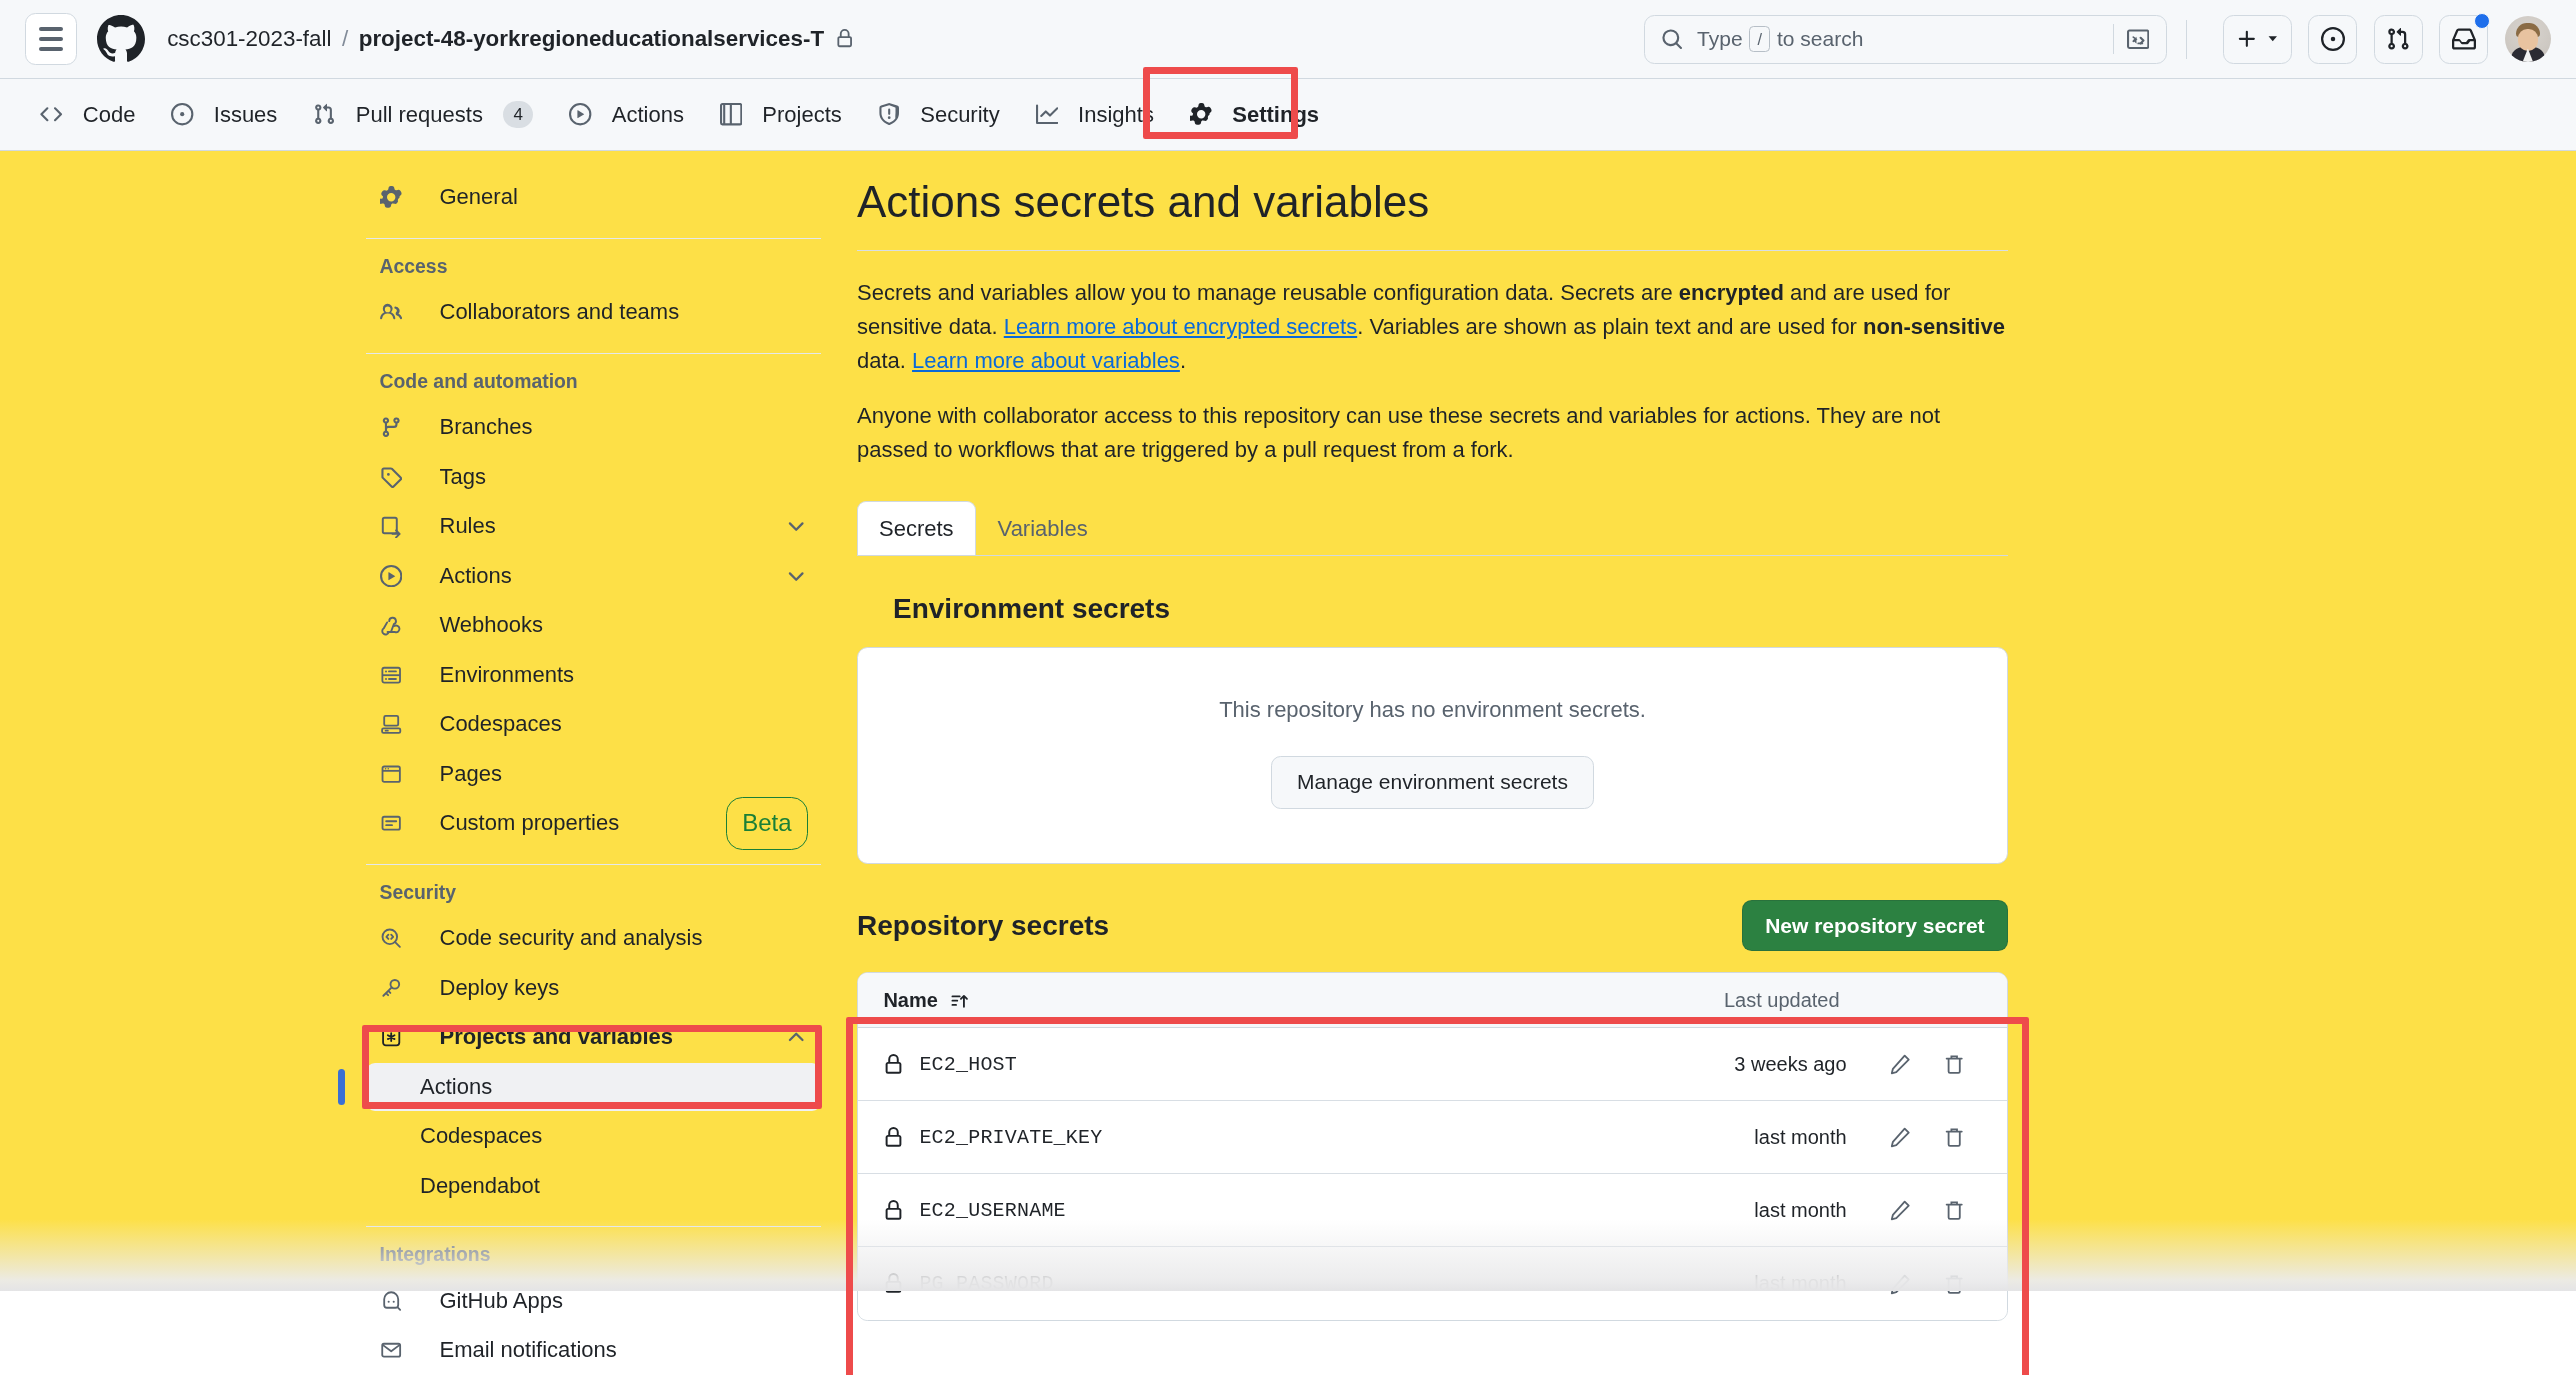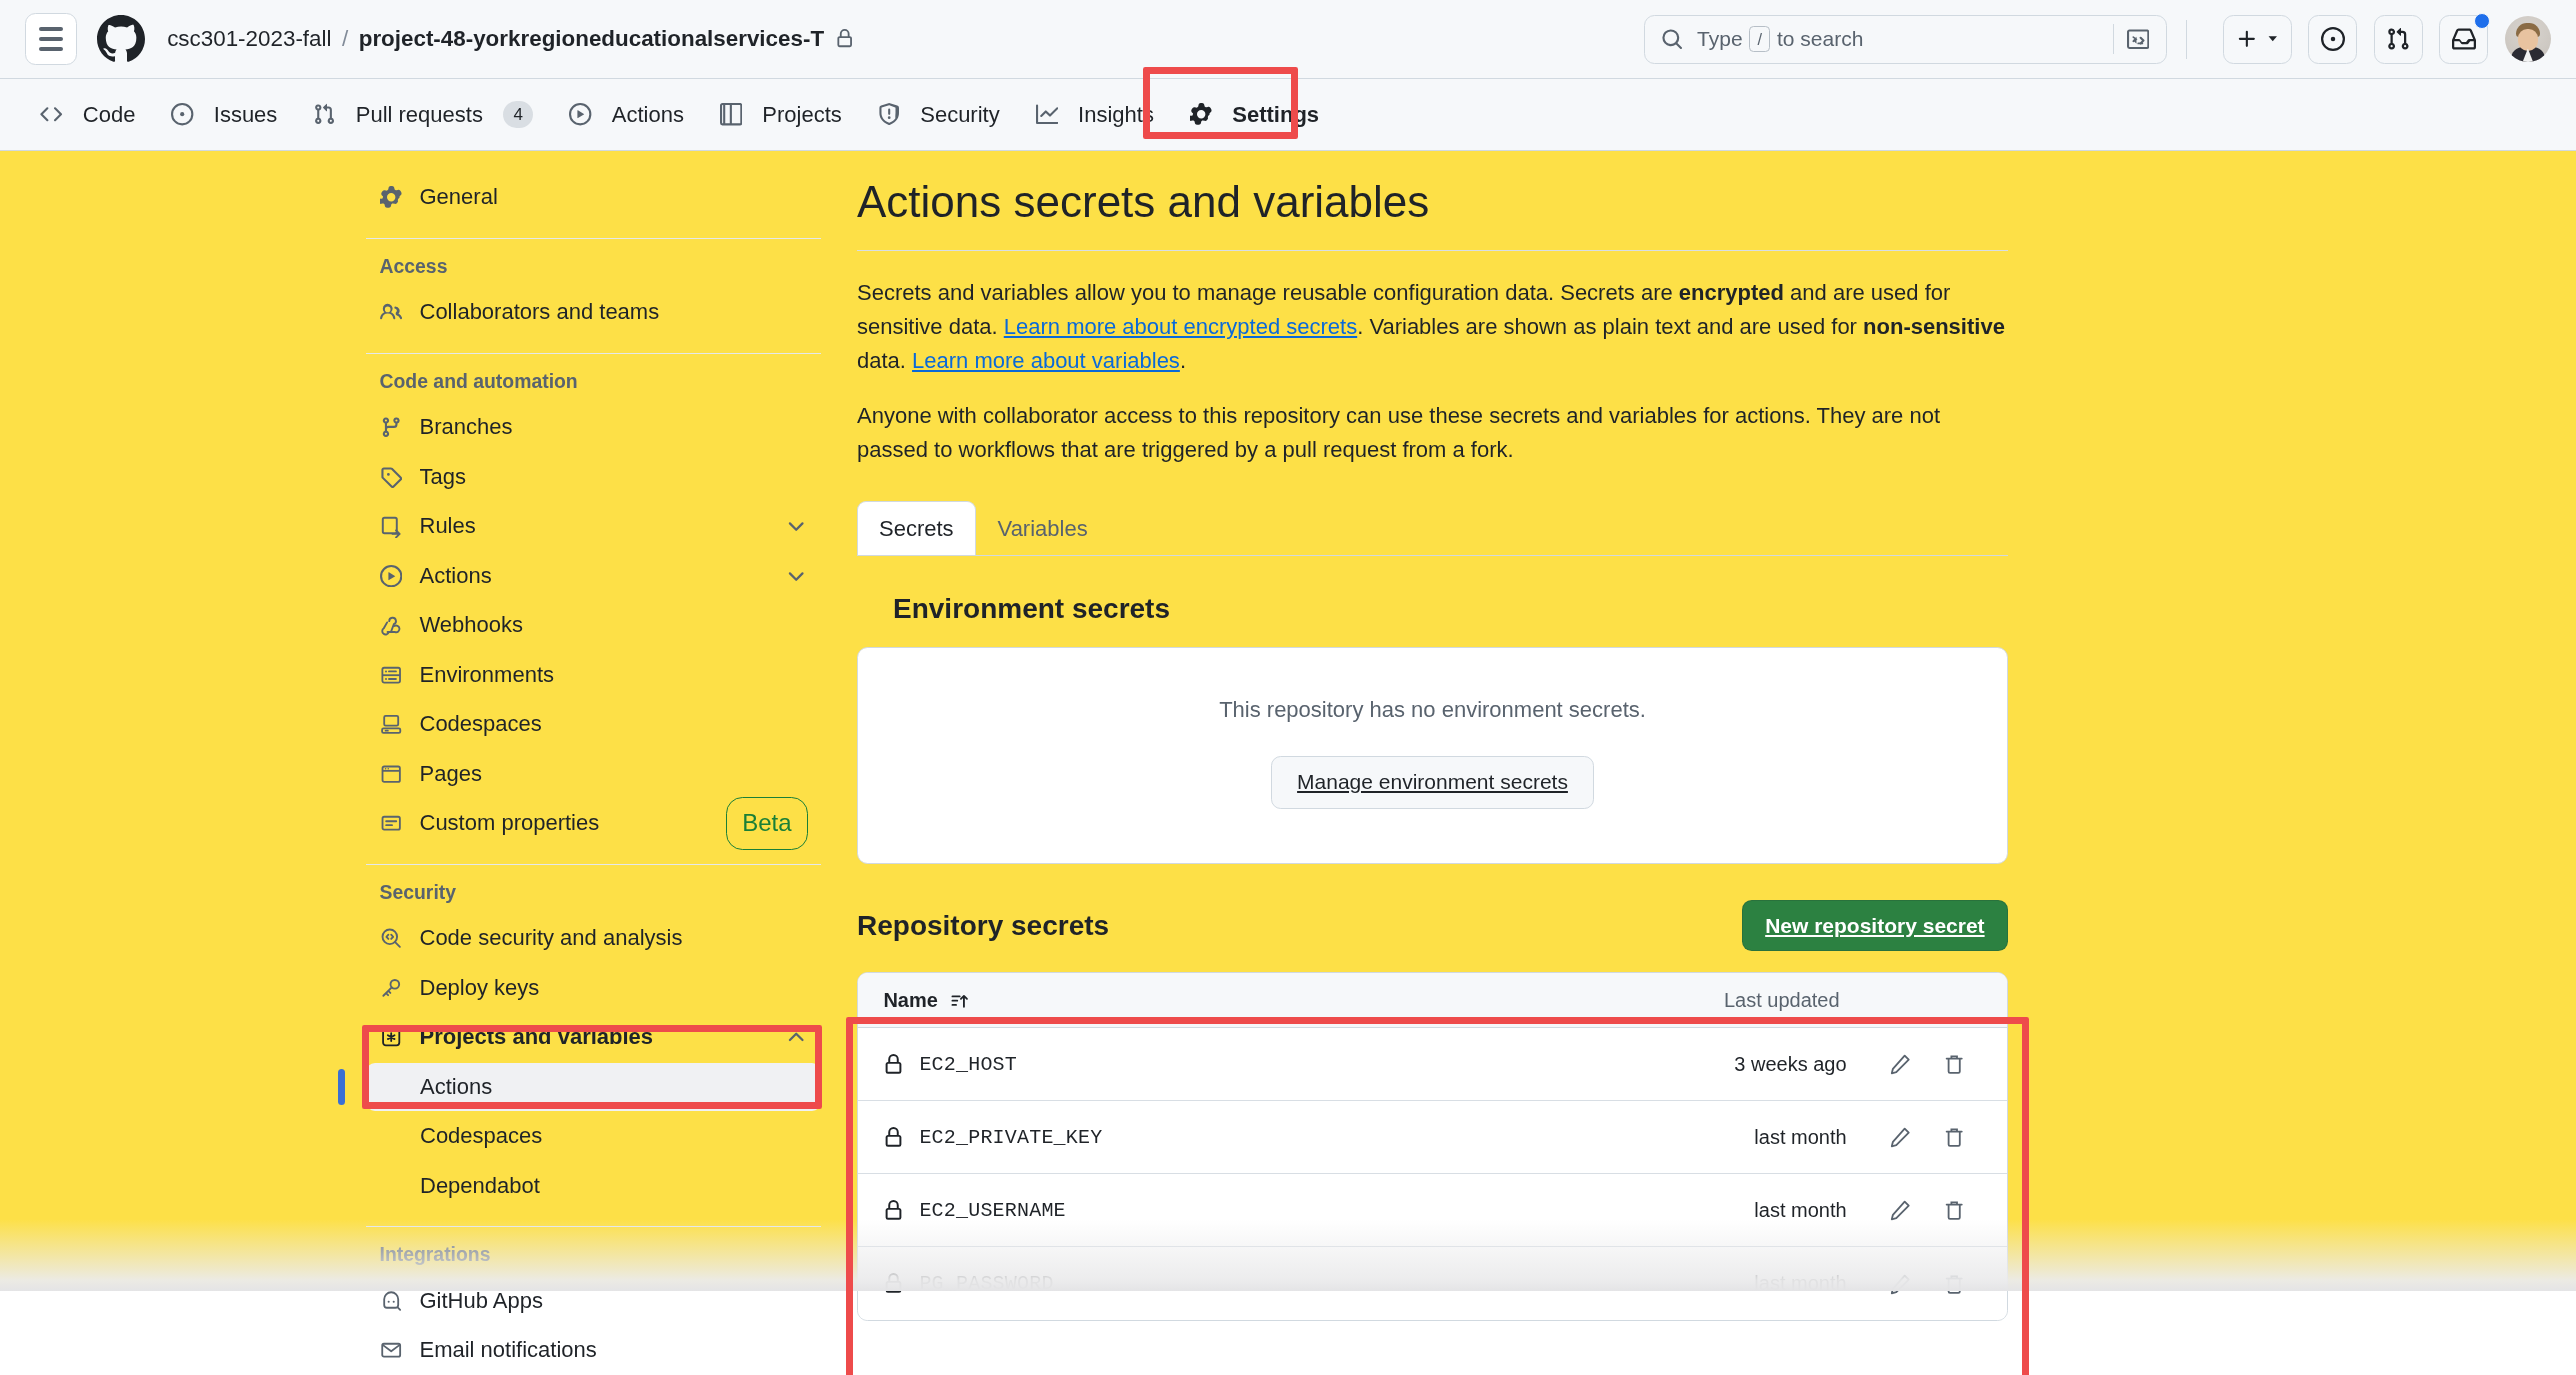--- a/index.html
+++ b/index.html
@@ -89,21 +89,21 @@
   }
 
   
   .content { position: absolute; top: 151px; left: 0; width: 2576px; height: 1224px; }
 
   
   .sidebar { position: absolute; left: 366px; top: 22.4px; width: 455px; }
   .side-item {
     display: flex; align-items: center; height: 48px; padding: 0 13.5px 0 13.5px;
     font-size: 22px; color: #1f2328; cursor: pointer; border-radius: 9px;
-    margin-bottom: 1.5px; position: relative;
+    margin-bottom: 1.5px; position: relative; gap: 20px;
   }
   .side-item .si-ico { width: 31px; flex: 0 0 31px; display: flex; align-items: center; justify-content: flex-start; }
   .side-item .si-label { margin-left: 9px; white-space: nowrap; }
   .side-item .si-right { margin-left: auto; display: flex; align-items: center; }
   .side-item.bold .si-label { font-weight: bold; }
   .side-sub {
     display: flex; align-items: center; height: 48px; padding-left: 54px;
     font-size: 22px; color: #1f2328; cursor: pointer; border-radius: 9px; position: relative;
     margin-bottom: 1.5px;
   }
@@ -143,21 +143,21 @@
 
   .section-title { font-size: 28px; font-weight: bold; margin-top: 37px; margin-bottom: 22.4px; color: #1f2328; margin-left: 36px; }
   .blank-box {
     border: 0.7px solid #d1d9e0; border-radius: 10.5px; background: #fff;
     padding: 49px 0 54px 0; text-align: center;
   }
   .blank-box .msg { font-size: 22px; color: #59636e; margin-bottom: 33px; }
   .btn {
     display: inline-flex; align-items: center; justify-content: center;
     border: 0.7px solid #d1d9e0; border-radius: 9.7px; background: #f6f8fa;
-    font-size: 21px; color: #1f2328; padding: 13.5px 25.4px; cursor: pointer; text-decoration: underline;
+    font-size: 21px; color: #1f2328; padding: 13.5px 25.4px; cursor: pointer;
   }
   .btn-primary { background: #2c8141; border: 0.7px solid rgba(27,31,36,0.15); color: #fff; font-weight: bold; }
 
   .repo-secrets-wrap { margin-top: 36px; position: relative; }
   .rs-head { display: flex; align-items: center; margin-bottom: 21px; }
   .rs-title { font-size: 28px; font-weight: bold; color: #1f2328; }
   .rs-head .btn-primary { margin-left: auto; font-size: 21px; padding: 12.7px 22.4px; }
 
   .table { border: 0.7px solid #d1d9e0; border-radius: 10.5px; overflow: hidden; background: #fff; }
   .thead {

